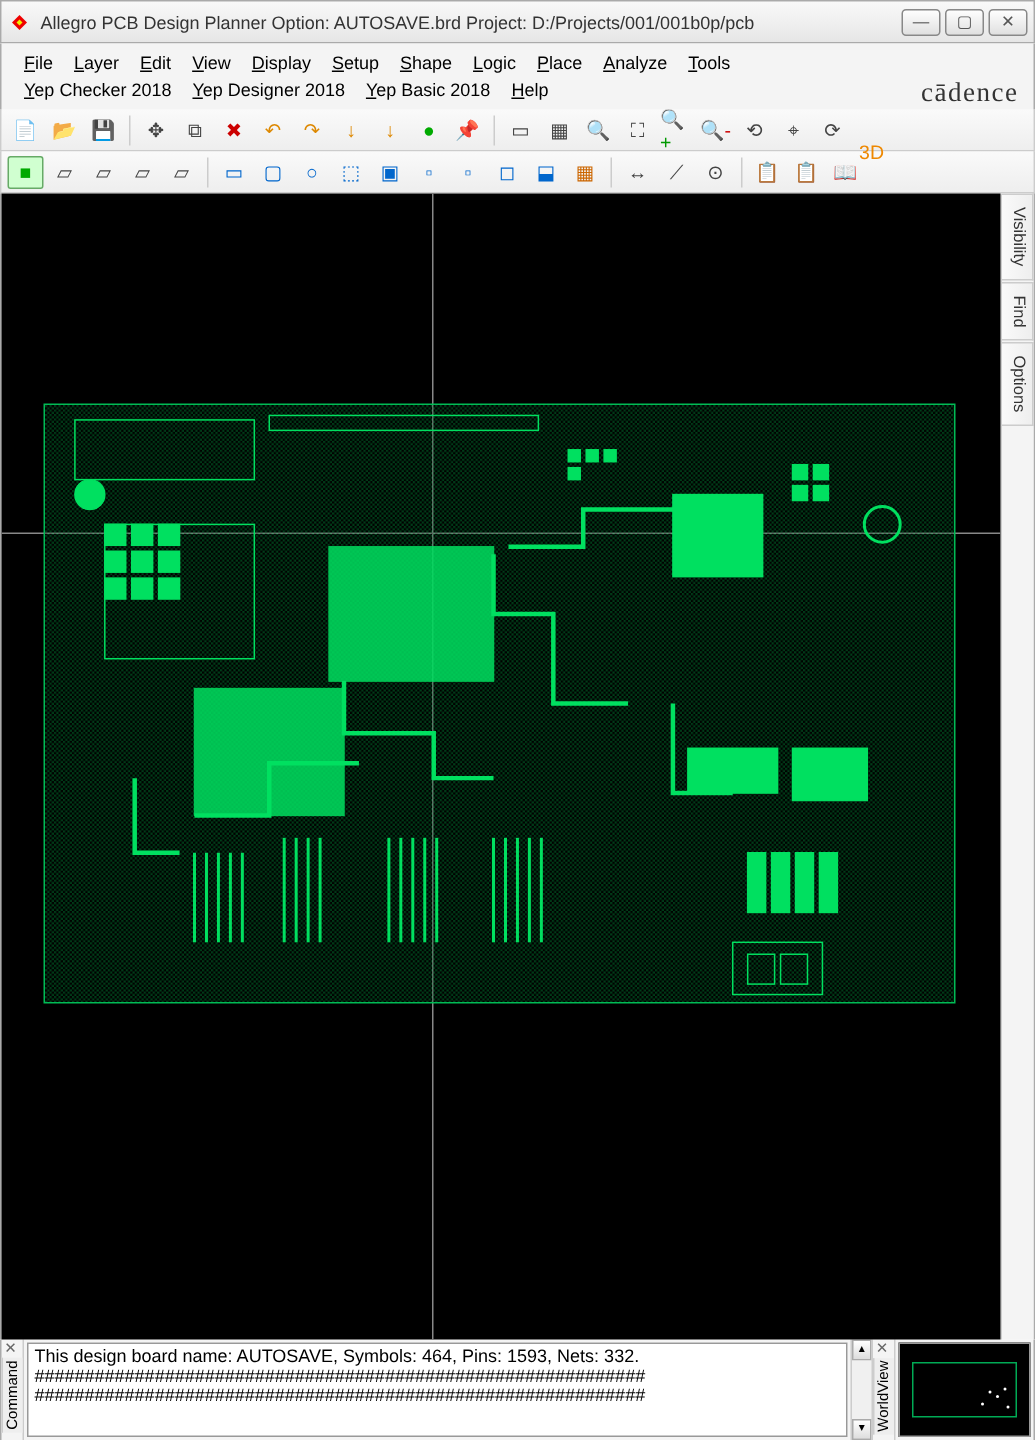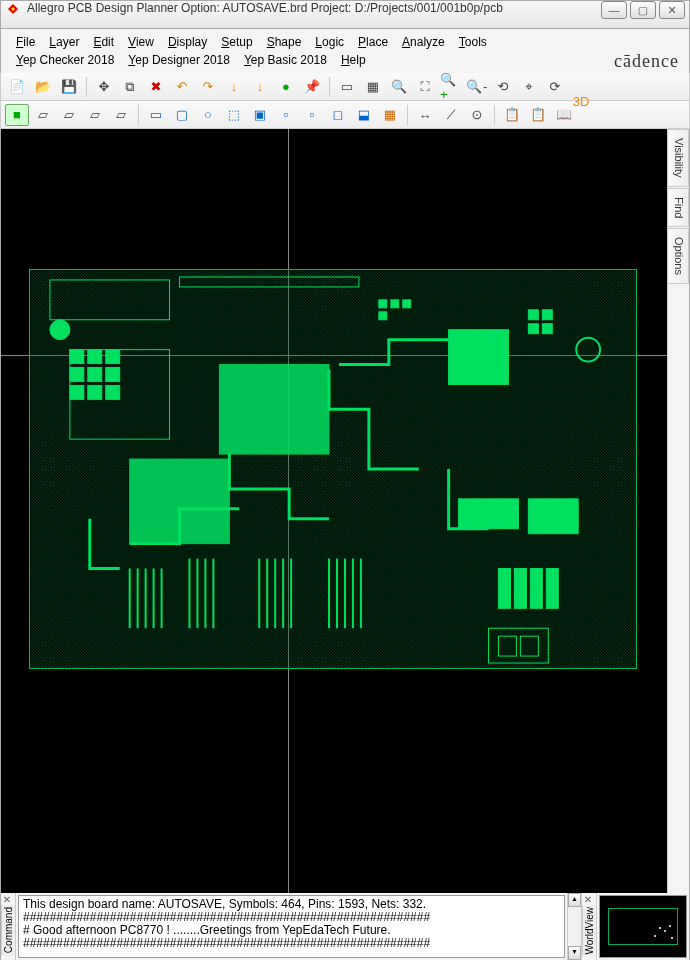--- a/index.html
+++ b/index.html
@@ -1,19 +1,19 @@
 <!DOCTYPE html>
 <html><head>
 <meta charset="utf-8">
 <style>
 * { margin: 0; padding: 0; box-sizing: border-box; font-family: "Segoe UI", Tahoma, sans-serif; font-size: 12px; }
 body { background: #fff; width: 690px; height: 960px; overflow: hidden; }
 
 
-.titlebar { height: 29px; background: linear-gradient(#f9f9f9, #e6e6e6); border: 1px solid #aaa; display: flex; padding: 0 4px; }
+.titlebar { height: 29px; background: linear-gradient(#f9f9f9, #e6e6e6); border: 1px solid #aaa; display: flex; align-items: center; padding: 0 4px; }
 .titlebar .icon { width: 16px; height: 16px; margin-right: 6px; }
 .titlebar .icon svg { width: 16px; height: 16px; }
 .titlebar .title { flex: 1; color: #333; font-size: 12px; }
 .winbtn { width: 26px; height: 18px; border: 1px solid #888; margin-left: 3px; background: linear-gradient(#fefefe,#e0e0e0); border-radius: 3px; display: flex; align-items: center; justify-content: center; color: #555; font-size: 11px; }
 
 
 .menubar { height: 44px; background: #f4f4f4; border-left: 1px solid #aaa; border-right: 1px solid #aaa; display: flex; flex-wrap: wrap; align-items: center; padding: 2px 8px; position: relative; }
 .menu-item { padding: 2px 7px; color: #000; cursor: default; }
 .menu-item u { text-decoration: underline; }
 .menubar .brand { position: absolute; right: 10px; top: 22px; font-family: serif; font-size: 18px; color: #333; letter-spacing: 1px; }
@@ -241,21 +241,20 @@
 
 <div class="cmd-area">
   <div class="cmd-left">
     <div style="display:flex;flex-direction:column;border-right:1px solid #ccc;">
       <div class="close-x">✕</div>
       <div class="cmd-vlab">Command</div>
     </div>
     <div class="cmd-text" id="cmd-text">
         <div class="line">This design board name: AUTOSAVE, Symbols: 464, Pins: 1593, Nets: 332.</div>
         <div class="line">#############################################################</div>
-        <div class="line">#  Good afternoon PC8770 !       ........Greetings from YepEdaTech Future.</div>
         <div class="line">#############################################################</div>
       </div>
     <div class="scroll-ctrl">
       <div class="scroll-btn">▴</div>
       <div class="scroll-track"></div>
       <div class="scroll-btn">▾</div>
     </div>
   </div>
   <div class="cmd-right">
     <div style="display:flex;flex-direction:column;border-right:1px solid #ccc;border-left:1px solid #ccc;">

